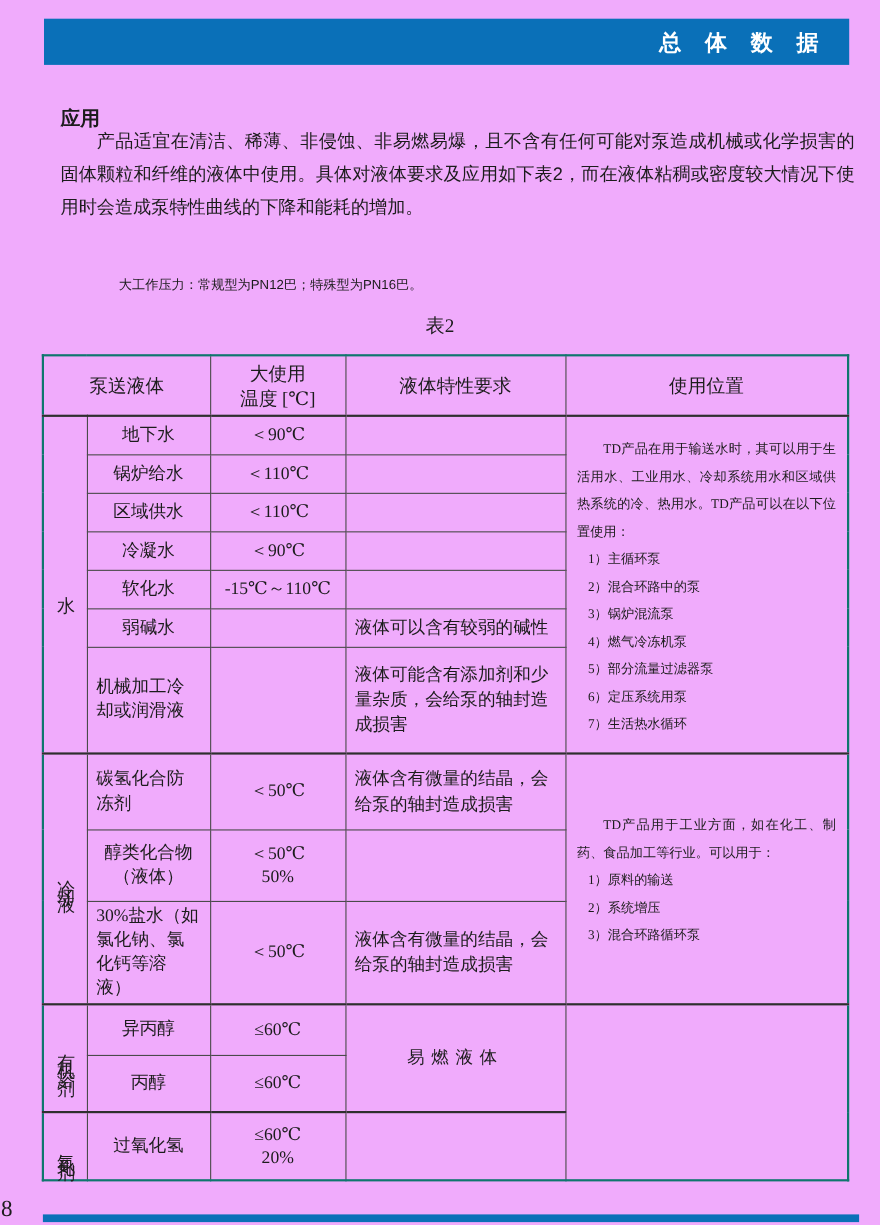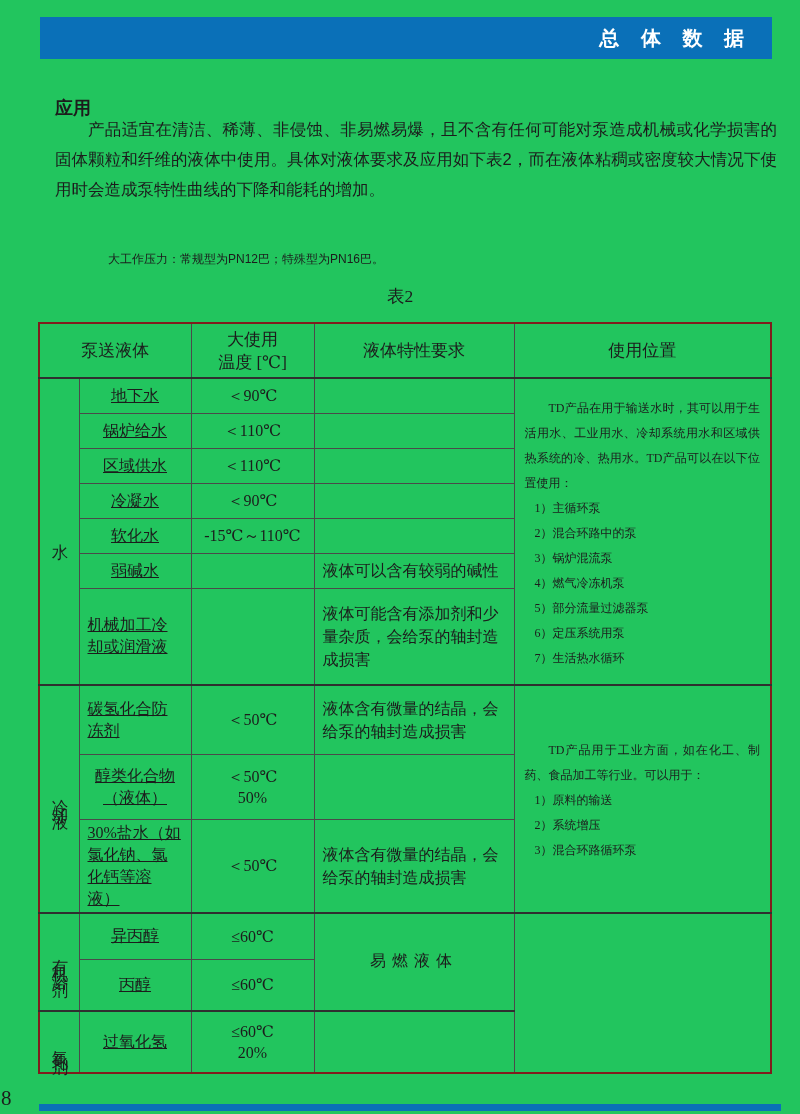--- a/index.html
+++ b/index.html
@@ -1,19 +1,19 @@
 <!DOCTYPE html>
 <html><head>
 <meta charset="utf-8">
 <style>
   * { margin:0; padding:0; box-sizing:border-box; }
   html,body { background:#ffffff; }
   .page {
     position:relative; width:800px; height:1114px; margin:0 auto;
-    background:#22c55e; overflow:hidden; color:#1c1c1c;
+    background:#f0abfc; overflow:hidden; color:#1c1c1c;
     font-family:"Liberation Sans","DejaVu Sans",sans-serif;
   }
   
   .banner {
     position:absolute; left:40px; top:17px; width:732px; height:42px;
     background:#0a70b8; display:flex; align-items:center; justify-content:flex-end;
     padding-right:20px;
   }
   .banner-title {
     color:#ffffff; font-weight:bold; font-size:20px; letter-spacing:8px;
@@ -31,24 +31,24 @@
     position:absolute; left:0; top:284px; width:800px; text-align:center;
     font-size:17.5px; font-family:"Liberation Serif","DejaVu Serif",serif;
   }
   
   table.spec {
     position:absolute; left:38px; top:322px; width:732px;
     border-collapse:collapse; table-layout:fixed;
     font-family:"Liberation Serif","DejaVu Serif",serif; font-size:16px; color:#1c1c1c;
   }
   table.spec td { border:1px solid #4a4a4a; vertical-align:middle; }
-  table.spec { border:2px solid #7f1d1d; }
+  table.spec { border:2px solid #0f766e; }
   tr.sec > td { border-top:2px solid #2f2f2f; }
   tr.hdr > td { border-bottom:2px solid #2f2f2f; text-align:center; font-size:17px; }
-  td.name { text-align:center; padding:2px 8px; line-height:22px;text-decoration:underline; }
+  td.name { text-align:center; padding:2px 8px; line-height:22px; }
   td.name.left { text-align:left; }
   td.temp { text-align:center; white-space:pre-line; line-height:21px; }
   td.hdr2 { white-space:pre-line; line-height:23px;margin-top:12px; }
   td.req  { text-align:left; padding:4px 8px; line-height:23px; }
   td.flam { text-align:center; letter-spacing:6px; }
   td.vcat-cell { text-align:center; }
   .vcat {
     writing-mode:vertical-lr; text-orientation:upright; display:inline-block;
     font-size:16.5px; letter-spacing:7px; line-height:1;
   }

